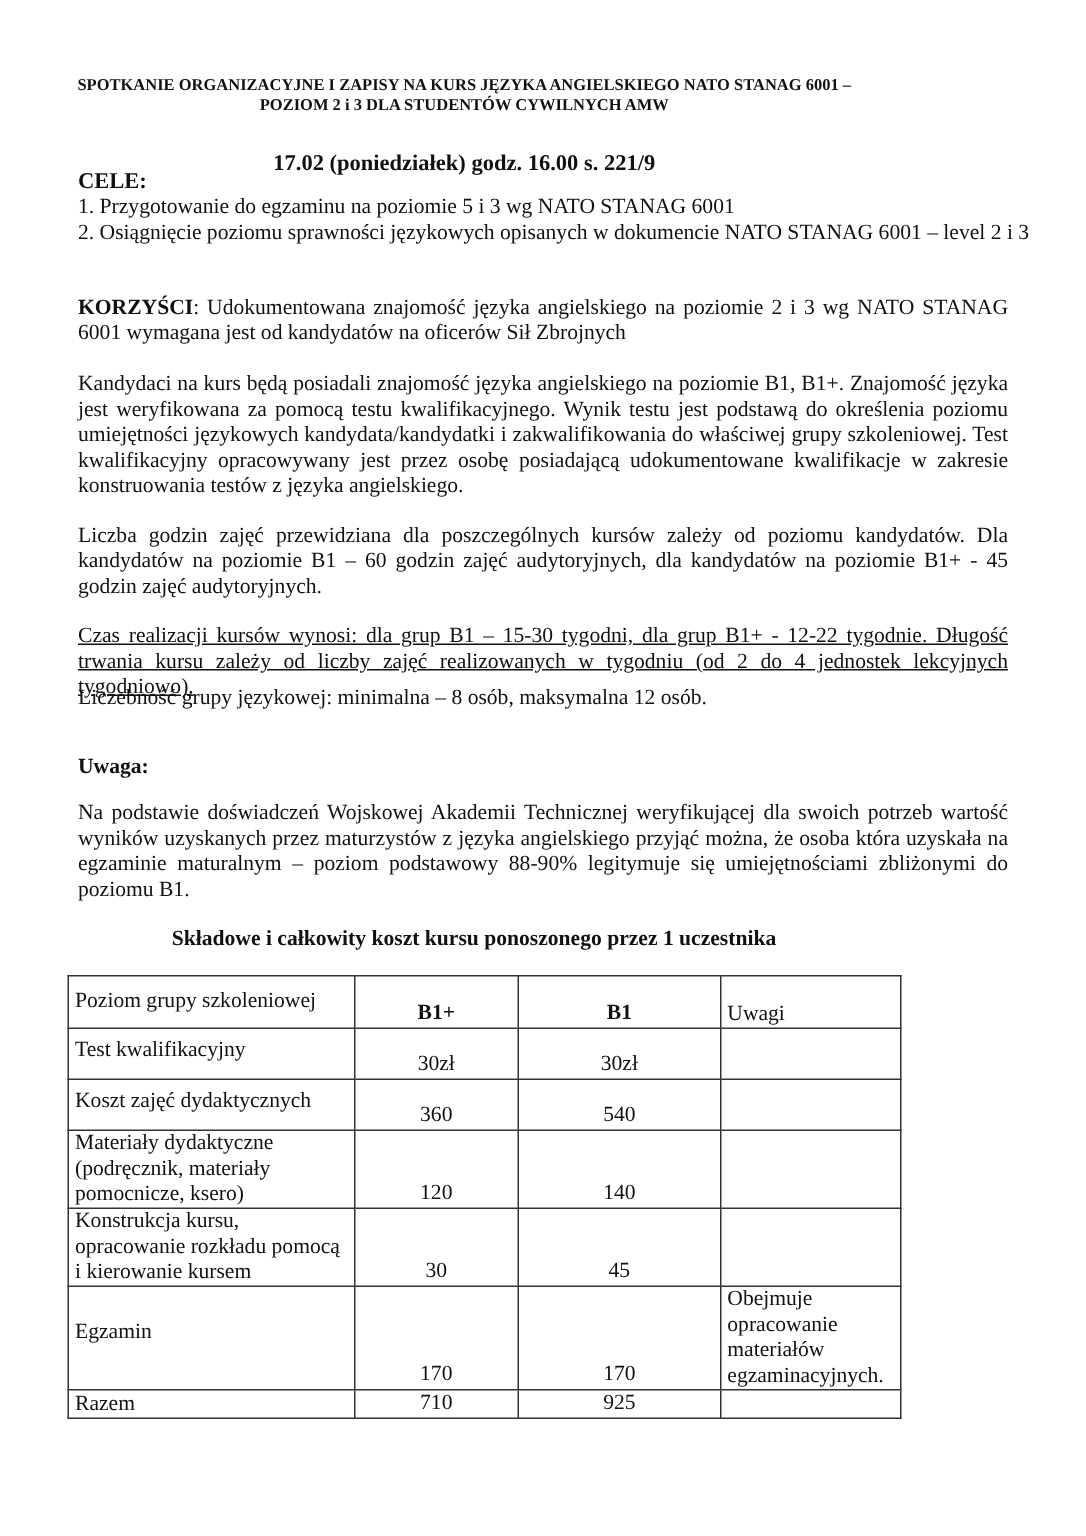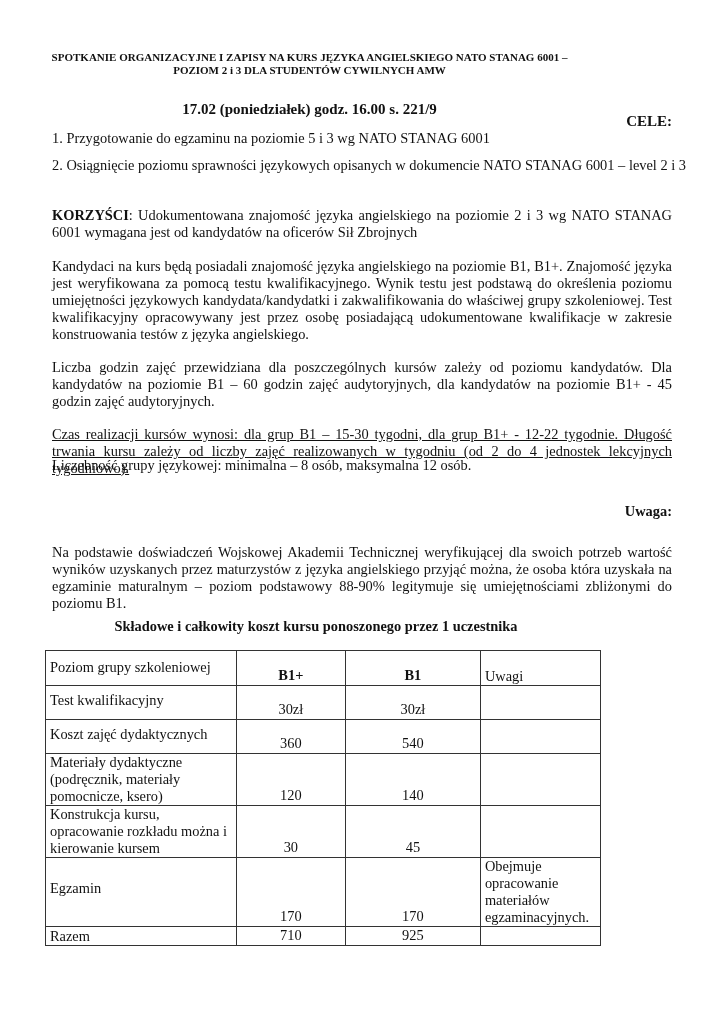--- a/index.html
+++ b/index.html
@@ -3,22 +3,22 @@
 <meta charset="utf-8">
 <style>
   html, body { margin: 0; padding: 0; background: #ffffff; }
   body { width: 724px; height: 1024px; position: relative; overflow: hidden;
          font-family: "Liberation Serif", "DejaVu Serif", serif; color: #111; }
   .page { position: absolute; left: 0; top: 0; width: 724px; height: 1024px; }
   .hdr { position: absolute; left: 0; width: 619px; text-align: center; font-weight: bold; }
   .hdr-small { font-size: 11px; line-height: 13px; }
   .hdr-big { font-size: 15px; line-height: 17px; }
   .p { position: absolute; left: 52px; width: 620px; font-size: 14.4px; line-height: 17px; }
-  .just { text-align: justify; text-align-last: left; margin-top: 10px; }
-  .b { font-weight: bold; text-align: right; }
+  .just { text-align: justify; text-align-last: left; }
+  .b { font-weight: bold; }
   .li-indent { padding-left: 16px; text-indent: -16px; }
   .tbl-title { position: absolute; left: 0; width: 632px; text-align: center; font-weight: bold; font-size: 14.4px; }
   table { position: absolute; left: 45px; top: 650px; border-collapse: collapse; width: 556px; font-size: 14.4px; line-height: 17px; }
   td { border: 1px solid #333; padding: 0 4px; vertical-align: top; }
   td.c { text-align: center; vertical-align: bottom; padding-bottom: 1px; }
   td.bb { font-weight: bold; margin-top: 11px; }
 </style>
 </head>
 <body>
 
@@ -73,21 +73,21 @@
       <td class="c">540</td>
       <td></td>
     </tr>
     <tr style="height:51px;">
       <td>Materiały dydaktyczne (podręcznik, materiały pomocnicze, ksero)</td>
       <td class="c">120</td>
       <td class="c">140</td>
       <td></td>
     </tr>
     <tr style="height:51px;">
-      <td>Konstrukcja kursu, opracowanie rozkładu można i kierowanie kursem</td>
+      <td>Konstrukcja kursu, opracowanie rozkładu pomocą i kierowanie kursem</td>
       <td class="c">30</td>
       <td class="c">45</td>
       <td></td>
     </tr>
     <tr style="height:68px;">
       <td style="vertical-align:middle; padding-bottom:8px;">Egzamin</td>
       <td class="c">170</td>
       <td class="c">170</td>
       <td>Obejmuje opracowanie materiałów egzaminacyjnych.</td>
     </tr>

